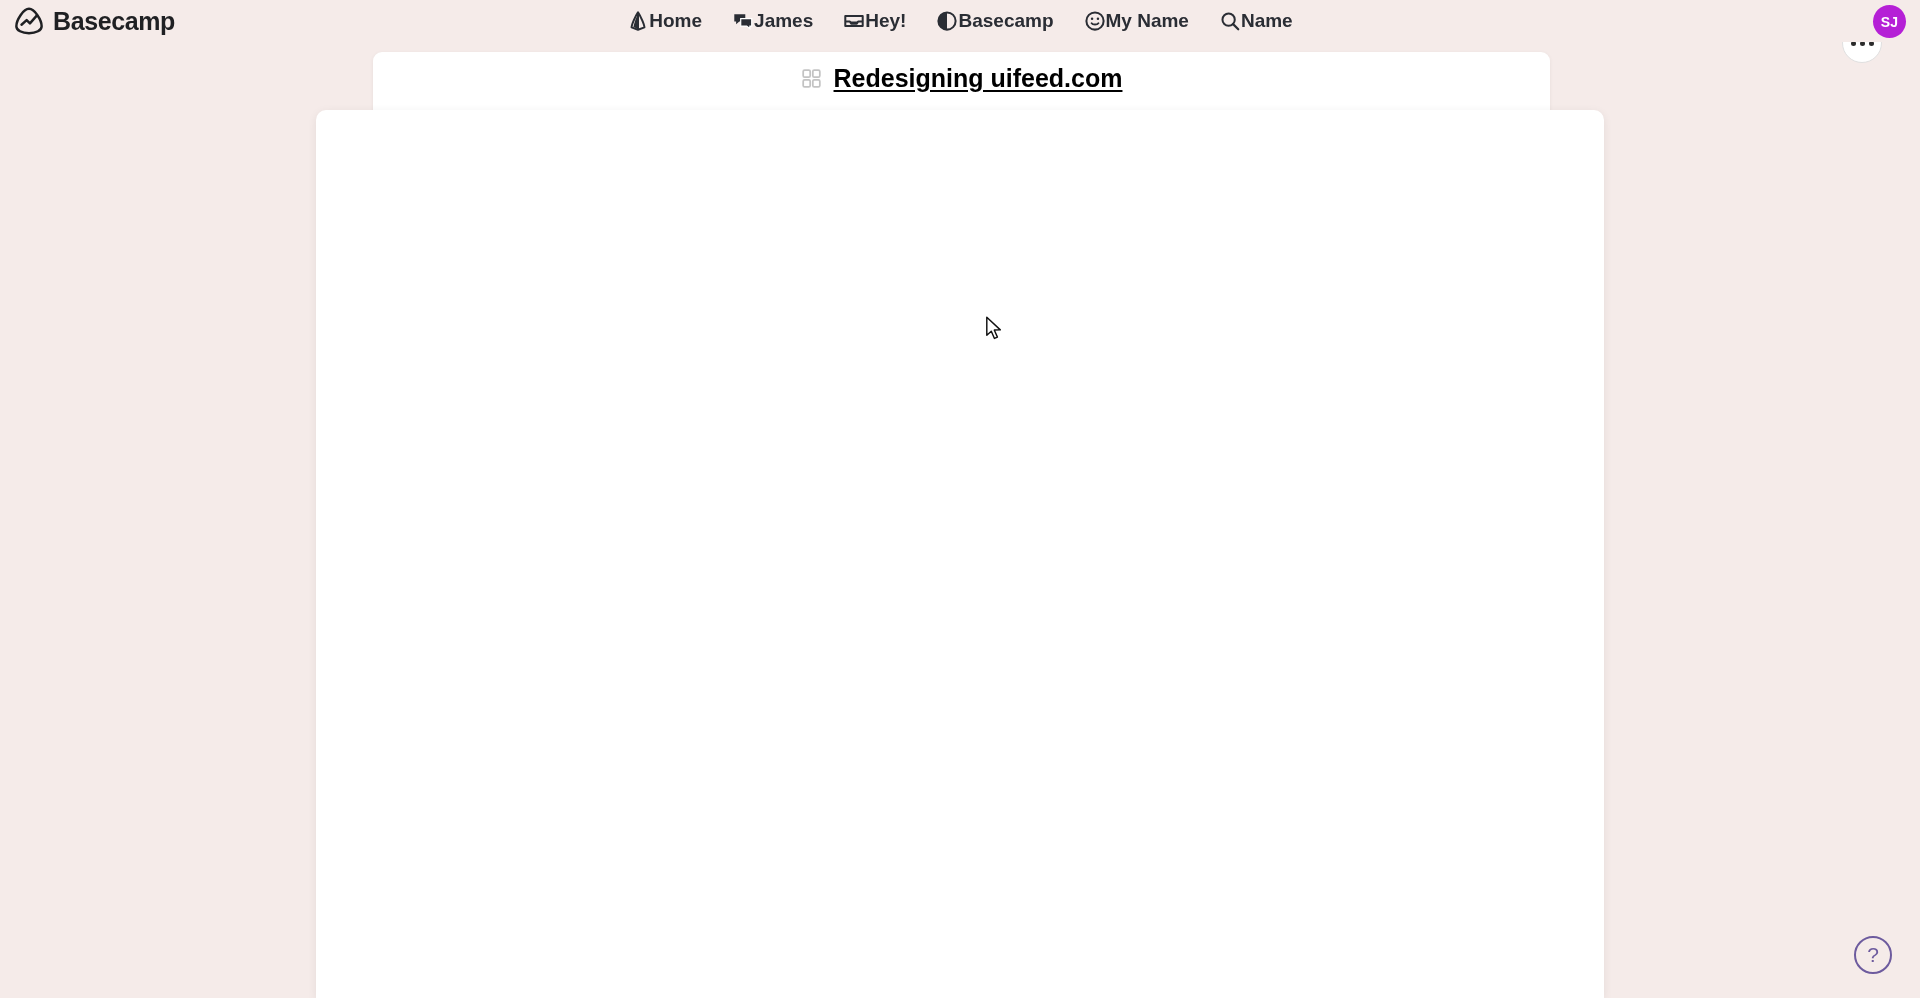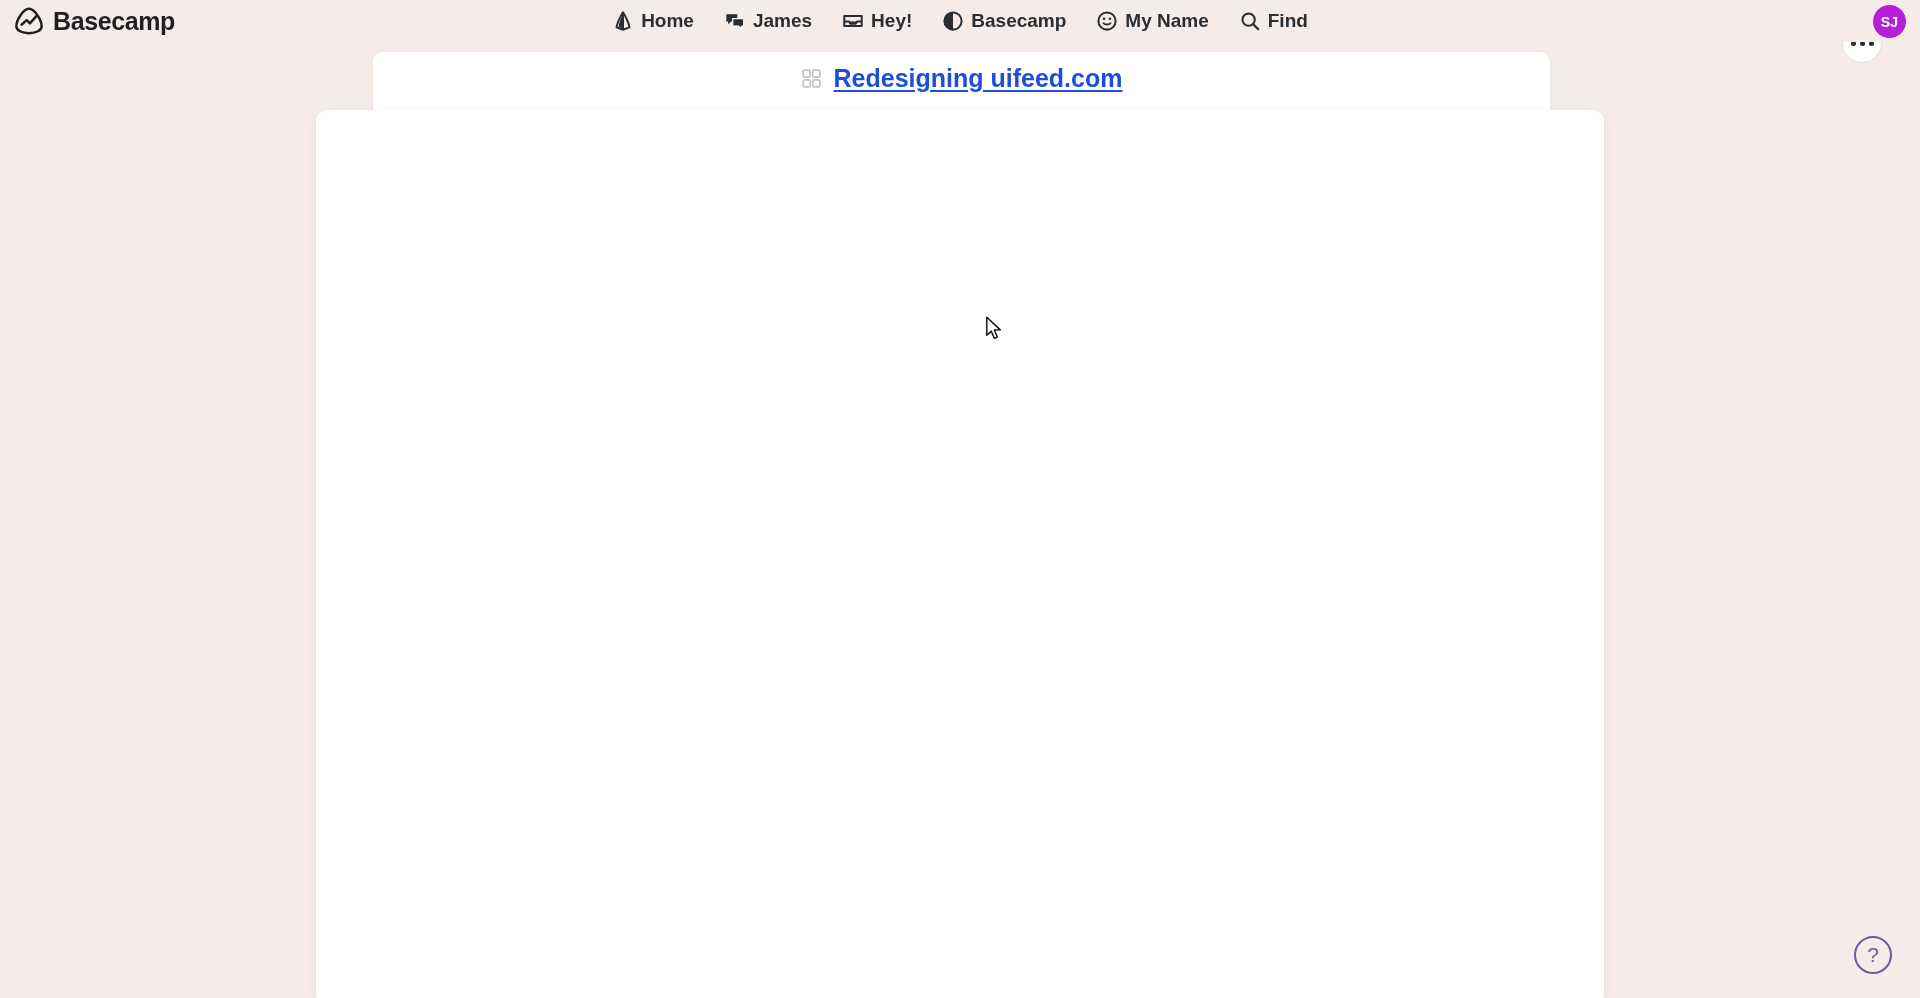--- a/index.html
+++ b/index.html
@@ -24,21 +24,21 @@
   }
   .brand-logo { width: 30px; height: 30px; display: block; }
   .brand-name {
     font-size: 25px; font-weight: bold; color: #1f2023; letter-spacing: -0.4px;
   }
   .nav-center {
     position: absolute; left: 0; right: 0; top: 0; height: 42px;
     display: flex; align-items: center; justify-content: center; gap: 30px;
   }
   .nav-item {
-    display: flex; align-items: center; gap: 7px;
+    display: flex; align-items: center; 
     font-size: 19px; font-weight: bold; color: #2a2d34;
     text-decoration: none; cursor: pointer;
     white-space: nowrap;
   }
   .nav-ico { width: 22px; height: 22px; display: block; flex: none; }
   .avatar-top {
     position: absolute; right: 14px; top: 5px;
     width: 33px; height: 33px; border-radius: 50%;
     background: #b520d6;
     color: #fff; font-size: 14px; font-weight: bold;
@@ -55,21 +55,21 @@
     border-radius: 9px 9px 0 0;
     box-shadow: 0 1px 4px rgba(0,0,0,0.06);
     z-index: 5;
   }
   .project-link-row {
     position: absolute; left: 0; right: 0; top: 12px;
     display: flex; align-items: center; justify-content: center; gap: 12px;
   }
   .grid-ico { width: 21px; height: 21px; display: block; opacity: .85; }
   .project-link {
-    font-size: 25px; font-weight: bold; color: #1d4ed8;
+    font-size: 25px; font-weight: bold; color: #000000;
     text-decoration: underline; text-underline-offset: 3px;
     cursor: pointer;
   }
 
   
   .panel {
     position: absolute; left: 316px; top: 110px;
     width: 1288px; height: 888px;
     background: #ffffff;
     border-radius: 10px 10px 0 0;
@@ -308,21 +308,21 @@
         <path d="M8.3 14.4 C9.6 16.4 14.4 16.4 15.7 14.4" fill="none" stroke="#2a2d34" stroke-width="2.1" stroke-linecap="round"></path>
       </svg>
       <span>My Name</span>
     </a>
 
     <a class="nav-item">
       <svg class="nav-ico" viewBox="0 0 24 24">
         <circle cx="10.5" cy="10.5" r="6.7" fill="none" stroke="#2a2d34" stroke-width="2.2"></circle>
         <path d="M15.4 15.4 L21 21" stroke="#2a2d34" stroke-width="2.4" stroke-linecap="round"></path>
       </svg>
-      <span>Find</span>
+      <span>Name</span>
     </a>
 
   </div>
 
   <div class="avatar-top">SJ</div>
 </div>
 
 <div class="project-card">
   <div class="project-link-row">
     <svg class="grid-ico" viewBox="0 0 24 24">

